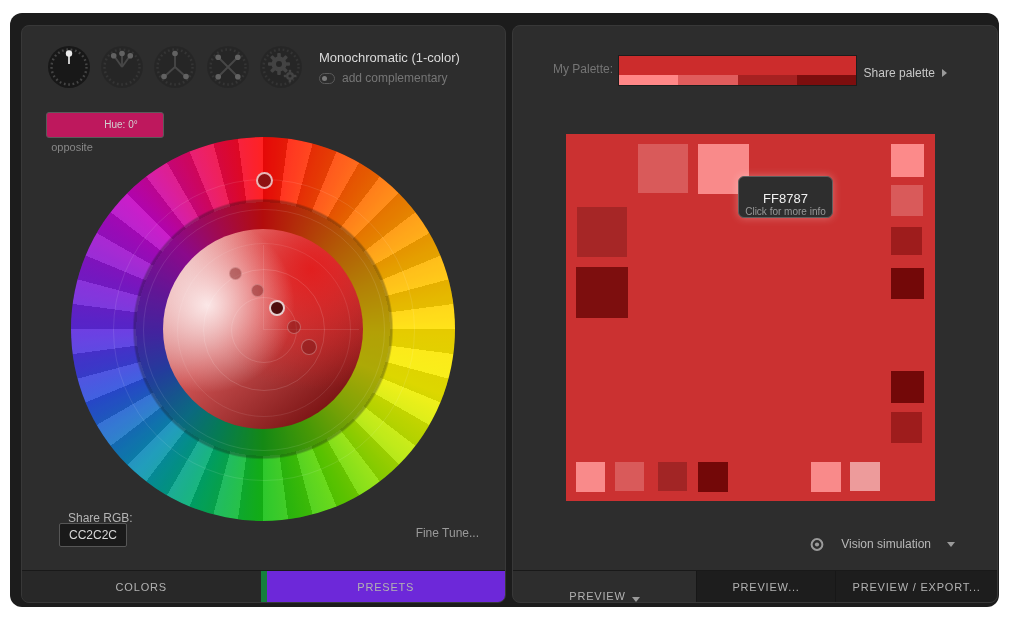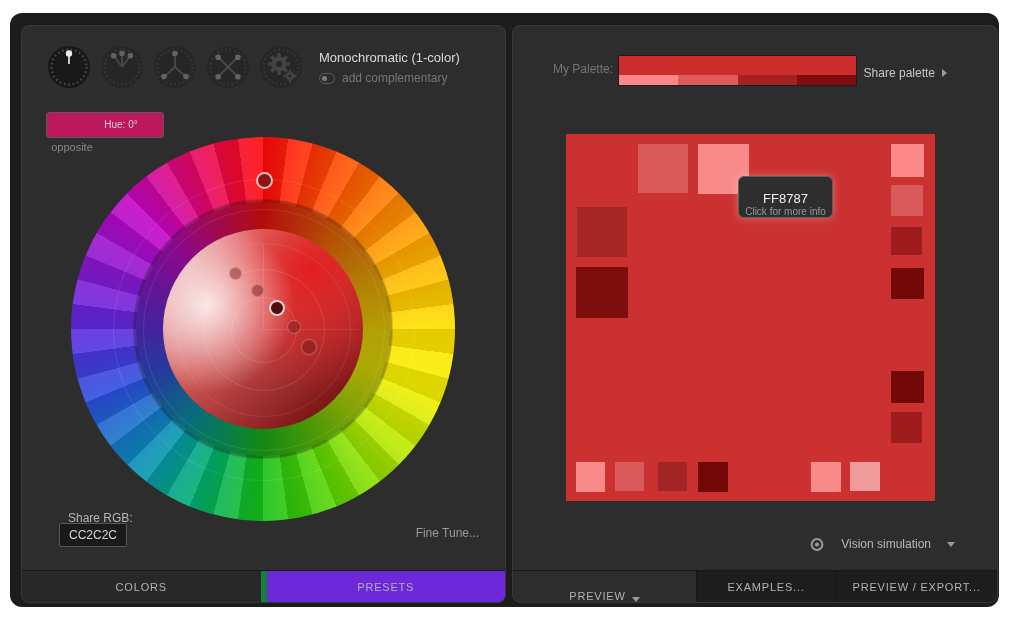--- a/index.html
+++ b/index.html
@@ -291,18 +291,18 @@
       <span>Vision simulation</span>
       <span class="caret-down"></span>
     </div>
 
     <div class="tab-strip strip-right">
       <div class="tab tab-preview">
         <span>PREVIEW</span>
         <span class="caret-down"></span>
       </div>
       <div class="dark-tabs">
-        <div class="tab tab-examples">EXAMPLES...</div>
+        <div class="tab tab-examples">PREVIEW...</div>
         <div class="tab tab-tables">PREVIEW / EXPORT...</div>
       </div>
     </div>
   </div>
 </div>
 
 </body></html>

